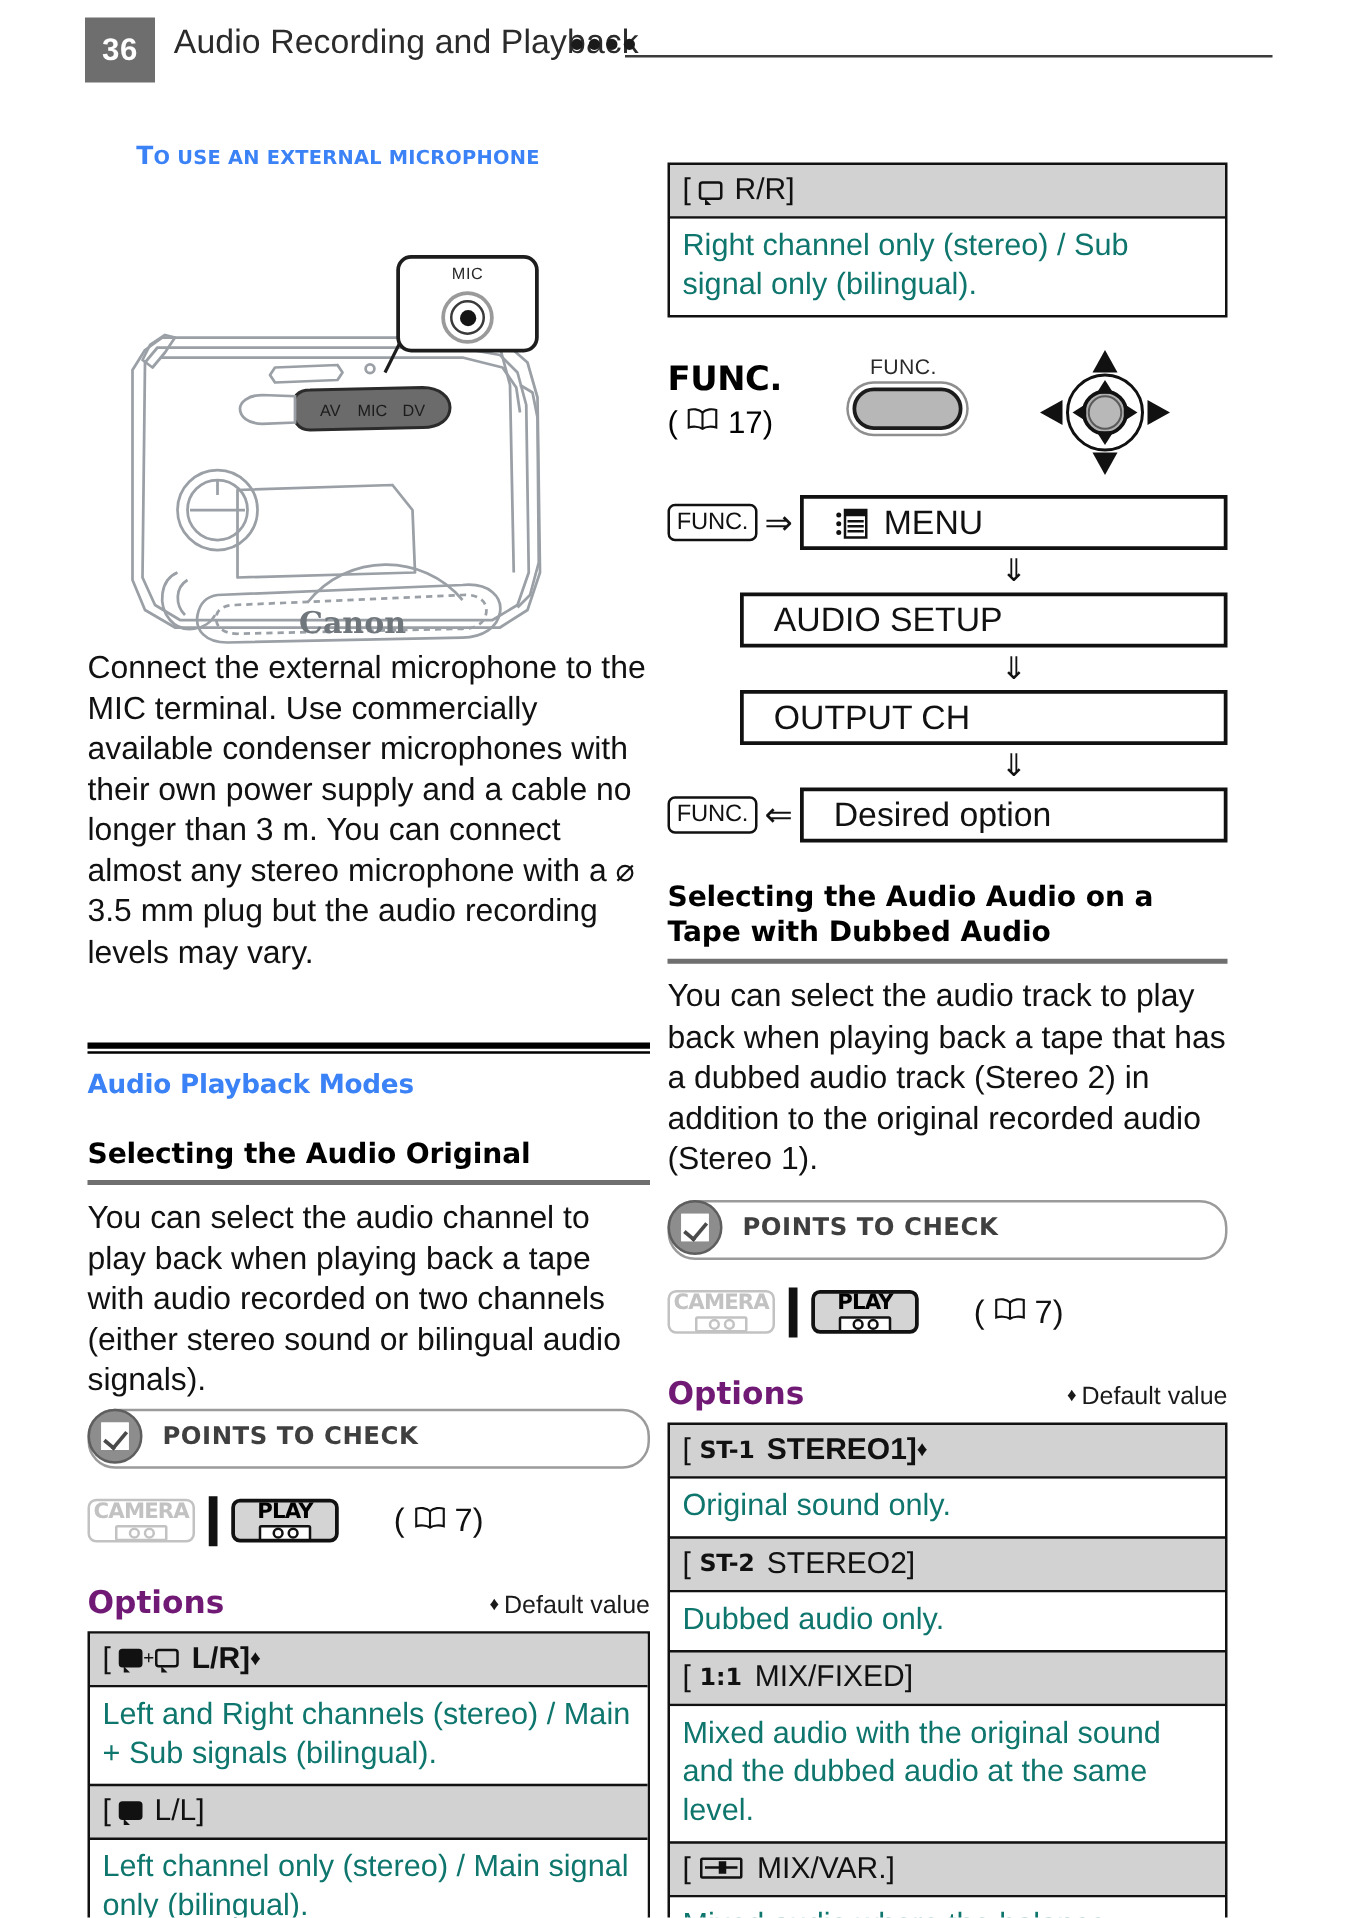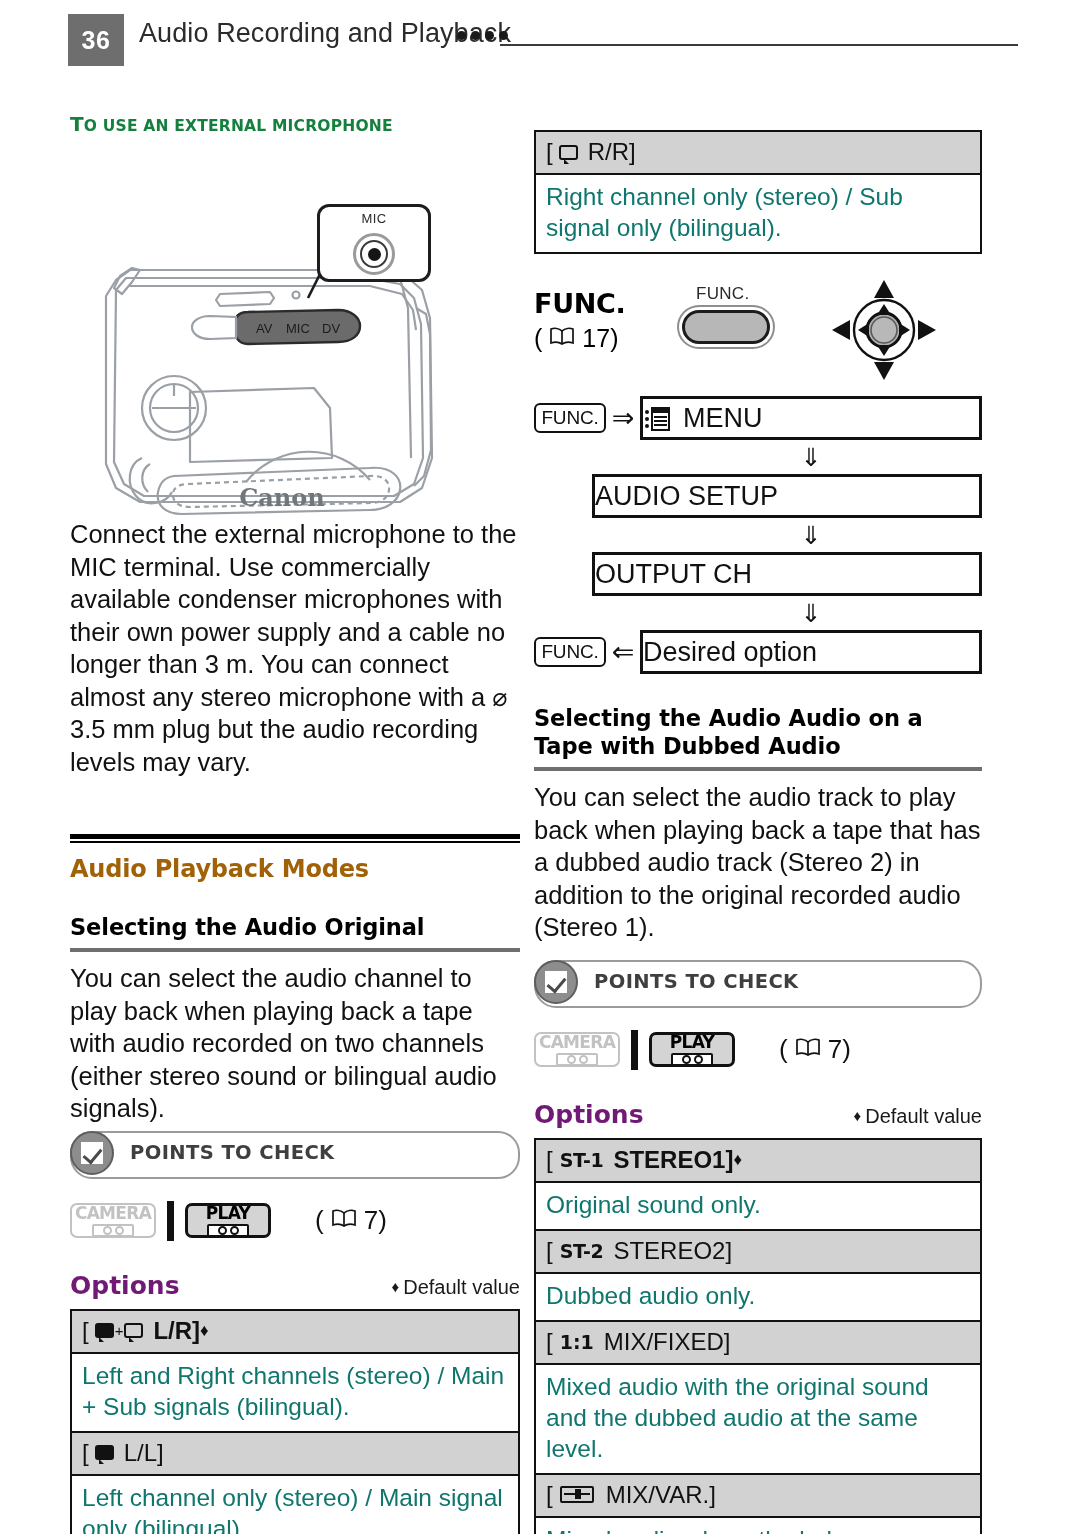--- a/index.html
+++ b/index.html
@@ -24,21 +24,21 @@
   .hdr-dots{position:absolute;left:457px;top:31px;display:flex;align-items:center;gap:5px;}
   .hdr-dots i{display:block;width:9px;height:9px;border-radius:50%;background:#1a1a1a;}
   .hdr-rule{position:absolute;left:500px;top:44px;width:518px;height:2px;background:#3b3b3b;}
 
   
   .colL{position:absolute;left:70px;top:112px;width:450px;}
   .colR{position:absolute;left:534px;top:112px;width:448px;}
 
   .minihead{
     font-family:"DejaVu Sans",sans-serif;
-    font-weight:bold;font-size:15.5px;letter-spacing:.2px;color:#15803d;
+    font-weight:bold;font-size:15.5px;letter-spacing:.2px;color:#3b82f6;margin-left:39px;
   }
   .minihead .big{font-size:20px;}
   .body{font-size:25.5px;line-height:32.5px;color:#111;}
 
   
   .micwrap{position:relative;height:360px;margin-top:22px;}
   .micbox{
     position:absolute;left:247px;top:46px;width:108px;height:72px;
     border:3px solid #1d1d1d;border-radius:12px;background:#fff;
   }
@@ -54,21 +54,21 @@
   }
   .jack .inner{width:24px;height:24px;border-radius:50%;border:2px solid #3a3a3a;
     display:flex;align-items:center;justify-content:center;}
   .jack .hole{width:13px;height:13px;border-radius:50%;background:#151515;}
   .cam-svg{position:absolute;left:0;top:0;}
 
   
   .sec-rule{width:100%;height:9px;margin:0 0 12px 0;position:relative;}
   .sec-rule::before{content:"";position:absolute;left:0;right:0;top:0;height:5px;background:#000;}
   .sec-rule::after{content:"";position:absolute;left:0;right:0;top:7px;height:2px;background:#000;}
-  .h1{font-family:"DejaVu Sans",sans-serif;font-weight:bold;font-size:24px;letter-spacing:-.2px;color:#a16207;}
+  .h1{font-family:"DejaVu Sans",sans-serif;font-weight:bold;font-size:21px;letter-spacing:-.2px;color:#3b82f6;}
   .h2{font-family:"DejaVu Sans",sans-serif;font-weight:bold;font-size:22.5px;letter-spacing:-.1px;color:#000;line-height:28px;}
   .h2-rule{height:4px;background:#6f6f6f;margin:7px 0 10px 0;}
 
   
   .ptc{
     position:relative;height:44px;border:2px solid #9b9b9b;border-radius:22px;
     background:#fff;margin-top:6px;
   }
   .ptc .circ{
     position:absolute;left:-2px;top:-2px;width:44px;height:44px;border-radius:50%;
@@ -159,21 +159,21 @@
   .flow{margin-top:6px;position:relative;}
   .frow{display:flex;align-items:center;height:44px;}
   .fkey{
     width:72px;height:30px;border:2px solid #111;border-radius:6px;
     display:flex;align-items:center;justify-content:center;
     font-size:19px;letter-spacing:-.2px;color:#111;box-sizing:border-box;flex:0 0 auto;
   }
   .farr{width:34px;text-align:center;font-size:27px;line-height:30px;color:#111;}
   .fbox{
     flex:1 1 auto;height:44px;border:3px solid #111;box-sizing:border-box;
-    display:flex;align-items:center;padding-left:0;font-size:27px;color:#111;background:#fff;
+    display:flex;align-items:center;padding-left:24px;font-size:27px;color:#111;background:#fff;
   }
   .flow-ind{margin-left:58px;}
   .down{height:34px;display:flex;align-items:center;justify-content:center;font-size:25px;color:#111;}
   .down-wrap{margin-left:106px;width:342px;}
   .menuicon{display:inline-flex;align-items:center;margin-right:10px;}
 </style>
 </head>
 <body>
 
 <div class="page">

